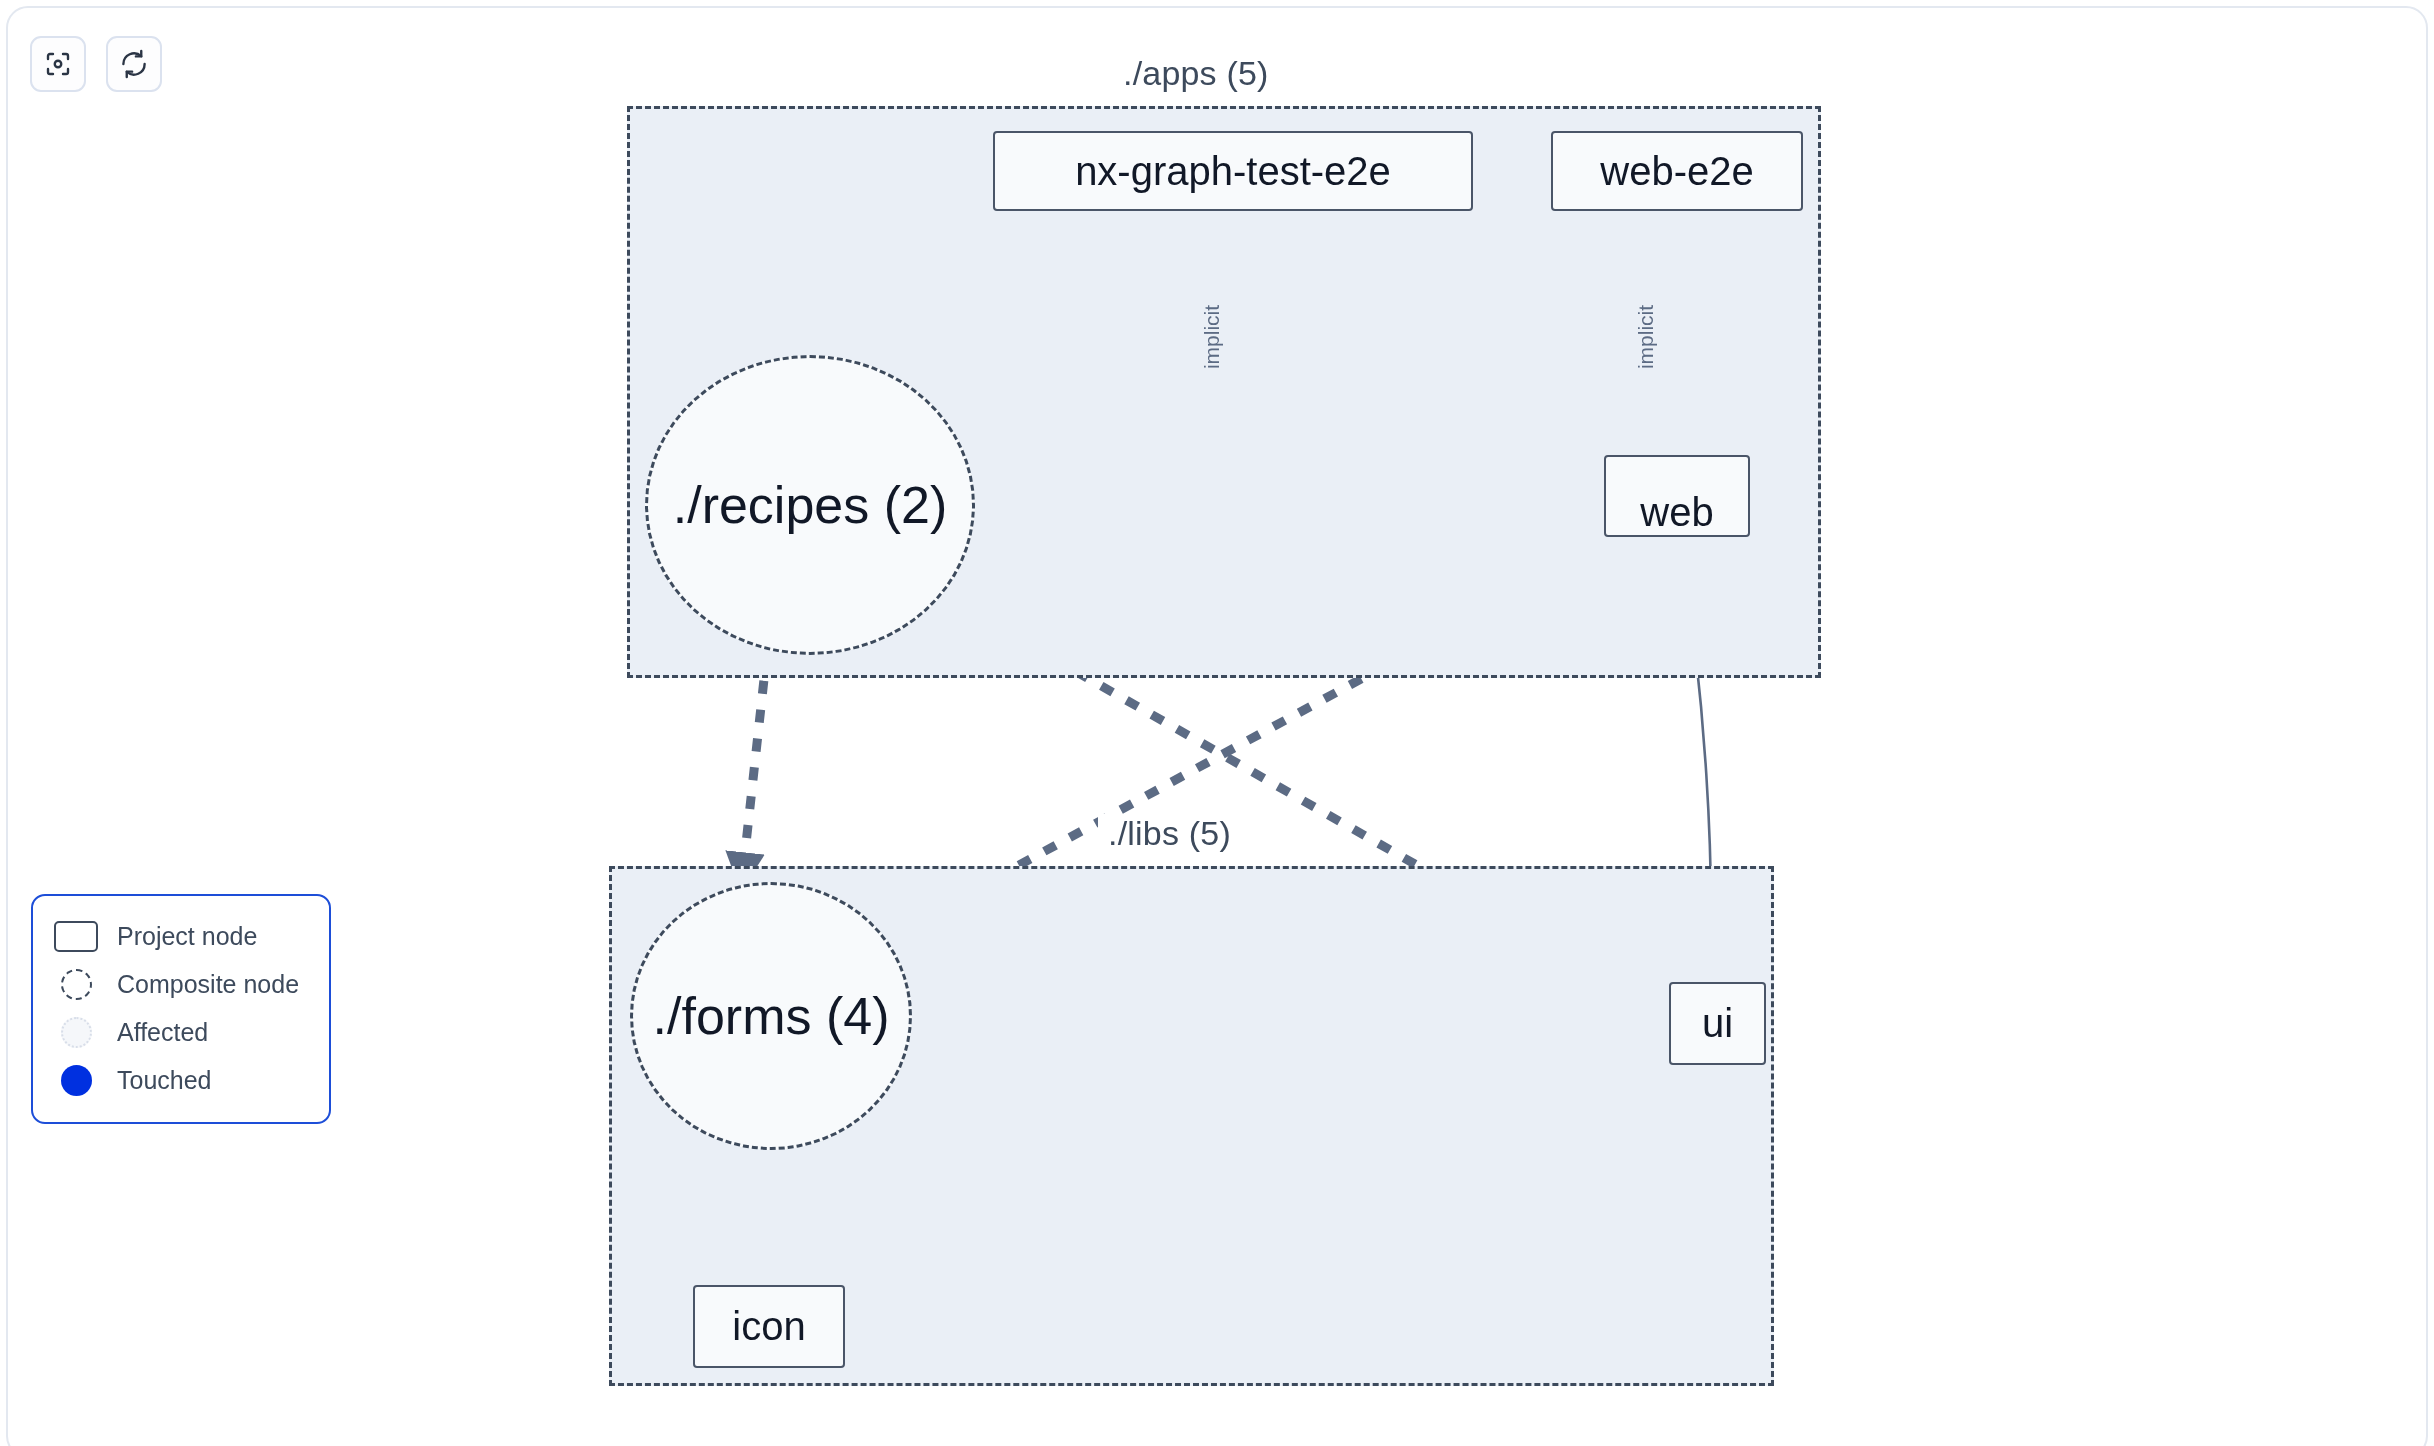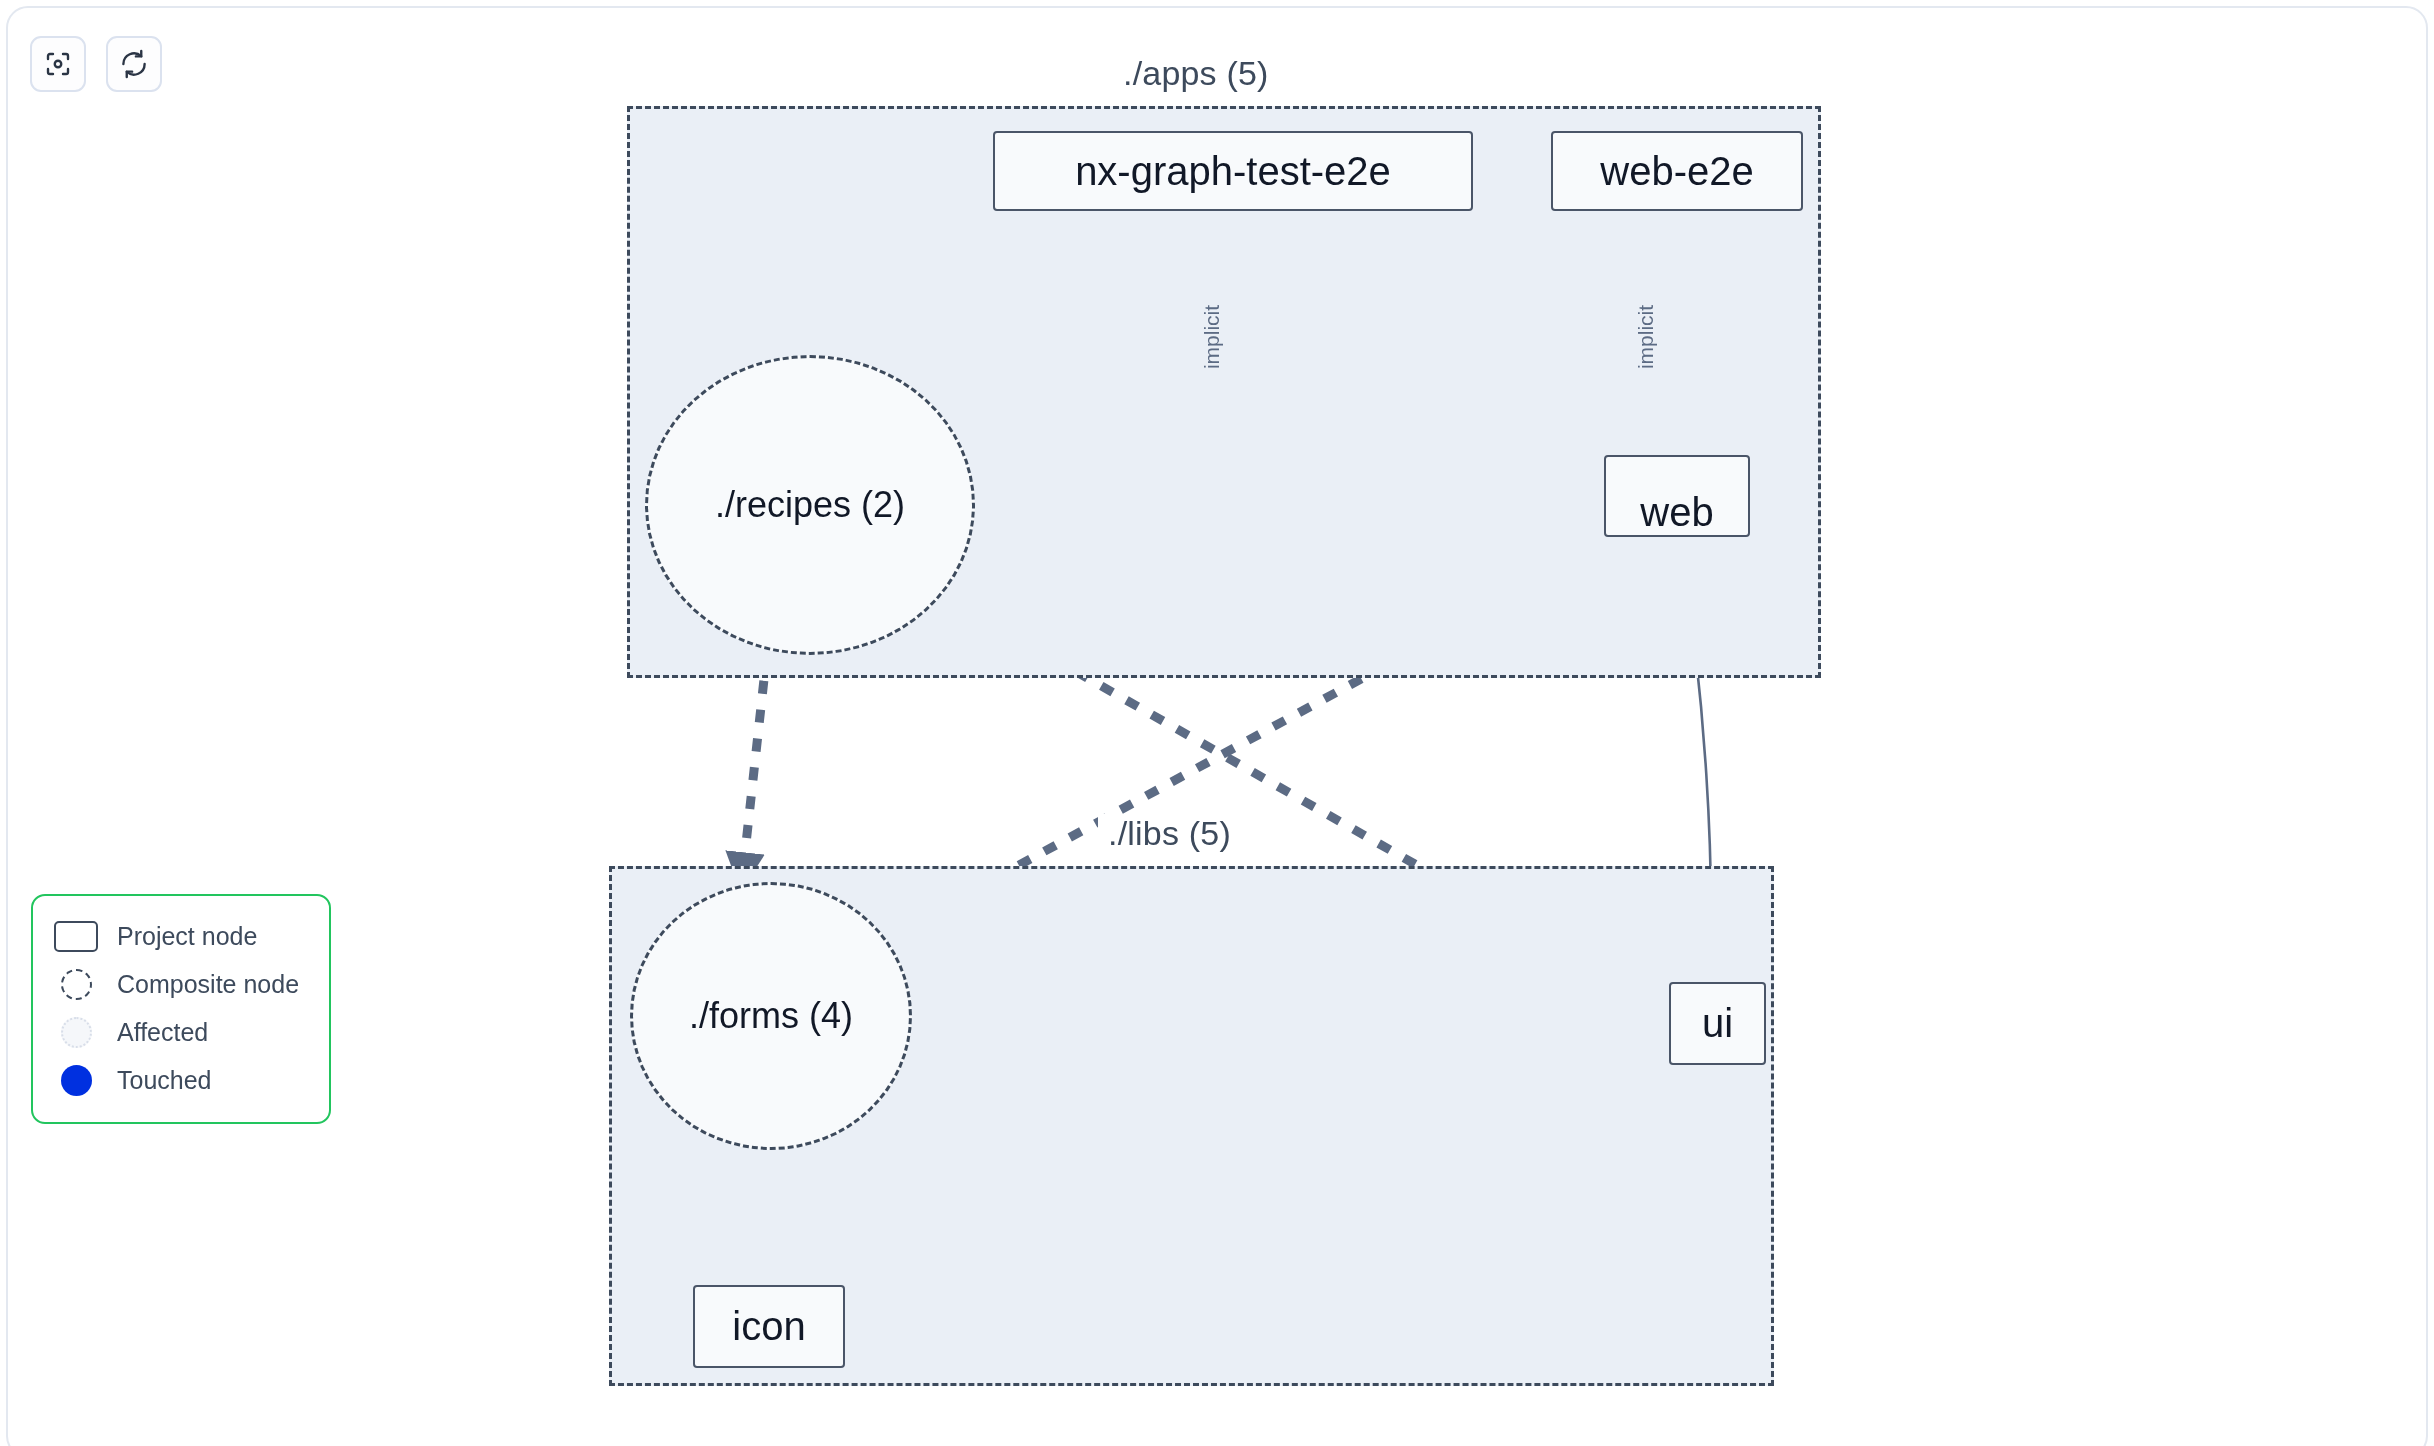--- a/index.html
+++ b/index.html
@@ -101,21 +101,21 @@
   
   .composite-node {
     position: absolute;
     background: #f8fafc;
     border: 3px dashed #3d4a5c;
     border-radius: 50%;
     display: flex;
     align-items: center;
     justify-content: center;
     color: #111827;
-    font-size: 36px;
+    font-size: 52px;
     z-index: 22;
     cursor: pointer;
     white-space: nowrap;
   }
 
   
   .edge-label {
     position: absolute;
     font-size: 21px;
     color: #5c6b84;
@@ -123,21 +123,21 @@
     transform: rotate(-90deg);
     white-space: nowrap;
     z-index: 21;
   }
 
   
   .legend {
     position: absolute;
     left: 31px; bottom: 40px;
     width: 300px;
-    border: 2px solid #22c55e;
+    border: 2px solid #1d4ed8;
     border-radius: 14px;
     background: #ffffff;
     padding: 16px 20px 18px 20px;
     z-index: 45;
   }
   .legend-row {
     display: flex;
     align-items: center;
     height: 48px;
     gap: 18px;

